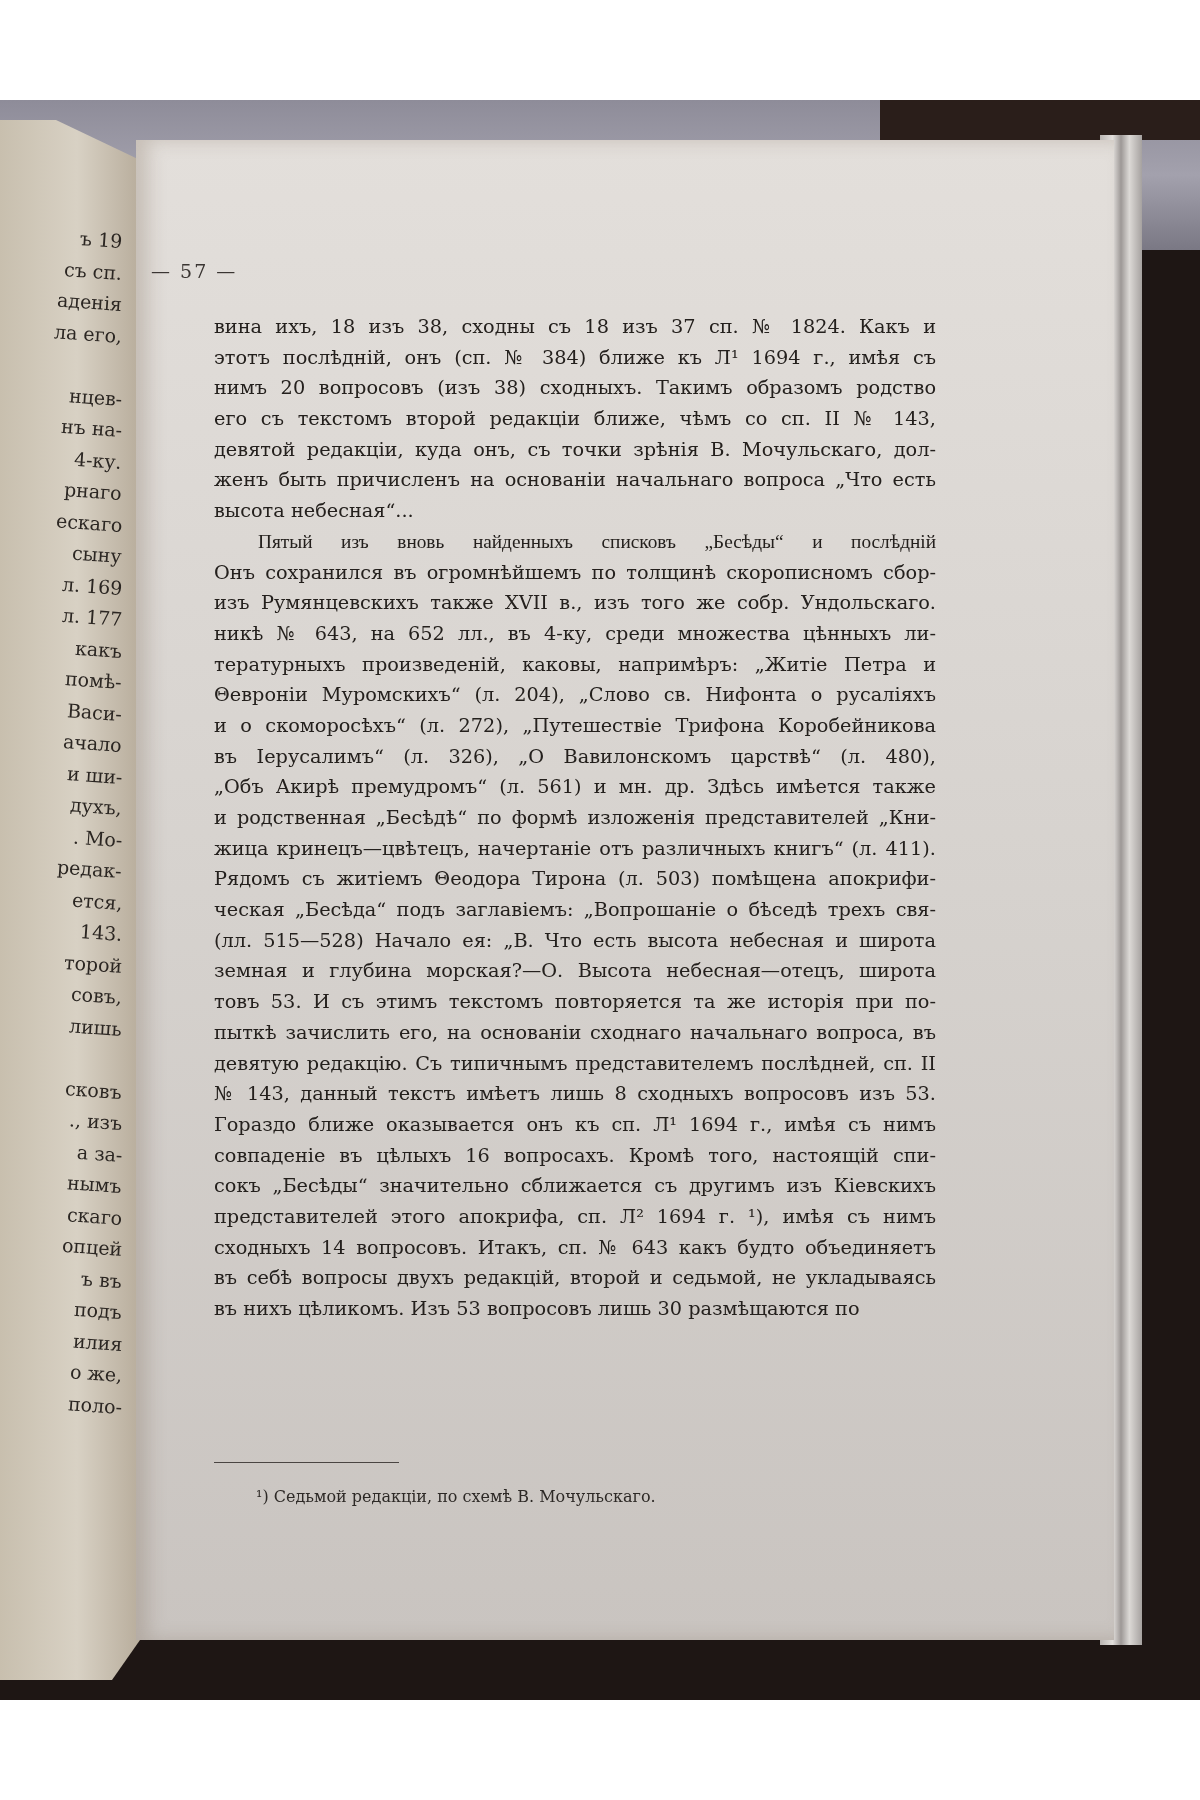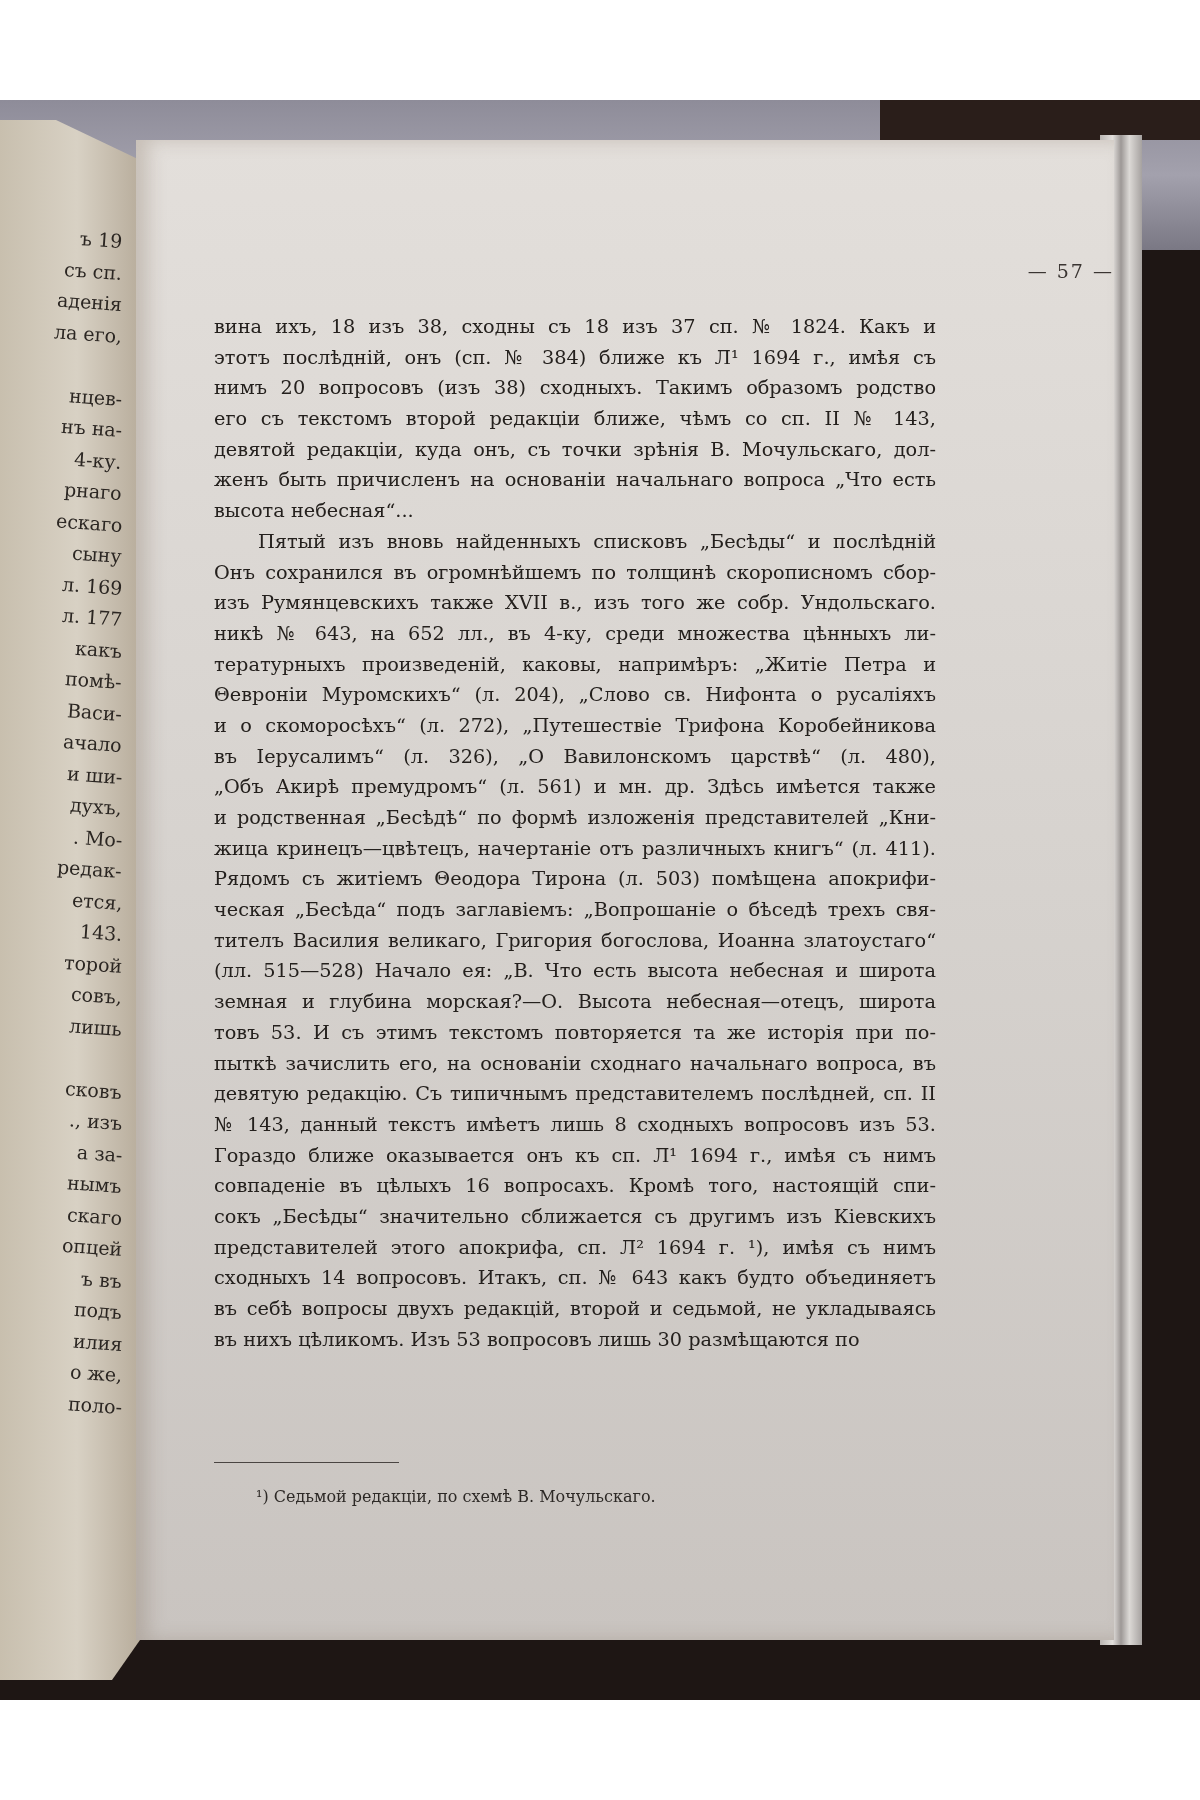--- a/index.html
+++ b/index.html
@@ -33,33 +33,33 @@
   .page-stack {
     position: absolute; left: 1100px; top: 35px; width: 42px; height: 1510px;
     background: linear-gradient(90deg, #b9b5b2 0%, #e2dfdc 30%, #9d9896 50%, #dcd9d6 70%, #a6a2a0 100%);
   }
   .main-page {
     position: absolute; left: 136px; top: 40px; width: 978px; height: 1500px;
     background: linear-gradient(180deg, #e3dfdb 0%, #d6d2ce 50%, #c9c4c0 100%);
     box-shadow: inset 12px 0 18px rgba(120,100,80,0.25);
   }
   .page-number {
-    position: absolute; left: 0; right: 0; top: 120px; text-align: right;
+    position: absolute; left: 15px; right: 0; top: 120px; text-align: left;
     font-size: 19px; color: #3a3532; letter-spacing: 2px;
   }
   .body-text {
     position: absolute; left: 78px; top: 172px; width: 722px;
     color: #24201d; font-size: 19.3px;
   }
   .line {
     height: 30.7px; line-height: 30.7px; white-space: nowrap;
     text-align: justify; text-align-last: justify; overflow: hidden;
   }
   .line.last { text-align-last: left; }
-  .line.indent { padding-left: 44px; }
+  .line.indent { padding-left: 44px; font-family: Liberation Serif, serif; }
   .fn-rule {
     position: absolute; left: 78px; top: 1322px; width: 185px; height: 1px;
     background: #4a4542;
   }
   .footnote {
     position: absolute; left: 120px; top: 1347px;
     font-size: 16px; color: #2d2926; white-space: nowrap;
   }
 </style>
 </head>
@@ -128,21 +128,20 @@
         <div class="line">никѣ № 643, на 652 лл., въ 4-ку, среди множества цѣнныхъ ли-</div>
         <div class="line">тературныхъ произведеній, каковы, напримѣръ: „Житіе Петра и</div>
         <div class="line">Θевроніи Муромскихъ“ (л. 204), „Слово св. Нифонта о русаліяхъ</div>
         <div class="line">и о скоморосѣхъ“ (л. 272), „Путешествіе Трифона Коробейникова</div>
         <div class="line">въ Іерусалимъ“ (л. 326), „О Вавилонскомъ царствѣ“ (л. 480),</div>
         <div class="line">„Объ Акирѣ премудромъ“ (л. 561) и мн. др. Здѣсь имѣется также</div>
         <div class="line">и родственная „Бесѣдѣ“ по формѣ изложенія представителей „Кни-</div>
         <div class="line">жица кринецъ—цвѣтецъ, начертаніе отъ различныхъ книгъ“ (л. 411).</div>
         <div class="line">Рядомъ съ житіемъ Θеодора Тирона (л. 503) помѣщена апокрифи-</div>
         <div class="line">ческая „Бесѣда“ подъ заглавіемъ: „Вопрошаніе о бѣседѣ трехъ свя-</div>
-        <div class="line">тителъ Василия великаго, Григория богослова, Иоанна златоустаго“</div>
         <div class="line">(лл. 515—528) Начало ея: „В. Что есть высота небесная и широта</div>
         <div class="line">земная и глубина морская?—О. Высота небесная—отецъ, широта</div>
         <div class="line">товъ 53. И съ этимъ текстомъ повторяется та же исторія при по-</div>
         <div class="line">пыткѣ зачислить его, на основаніи сходнаго начальнаго вопроса, въ</div>
         <div class="line">девятую редакцію. Съ типичнымъ представителемъ послѣдней, сп. II</div>
         <div class="line">№ 143, данный текстъ имѣетъ лишь 8 сходныхъ вопросовъ изъ 53.</div>
         <div class="line">Гораздо ближе оказывается онъ къ сп. Л¹ 1694 г., имѣя съ нимъ</div>
         <div class="line">совпаденіе въ цѣлыхъ 16 вопросахъ. Кромѣ того, настоящій спи-</div>
         <div class="line">сокъ „Бесѣды“ значительно сближается съ другимъ изъ Кіевскихъ</div>
         <div class="line">представителей этого апокрифа, сп. Л² 1694 г. ¹), имѣя съ нимъ</div>

